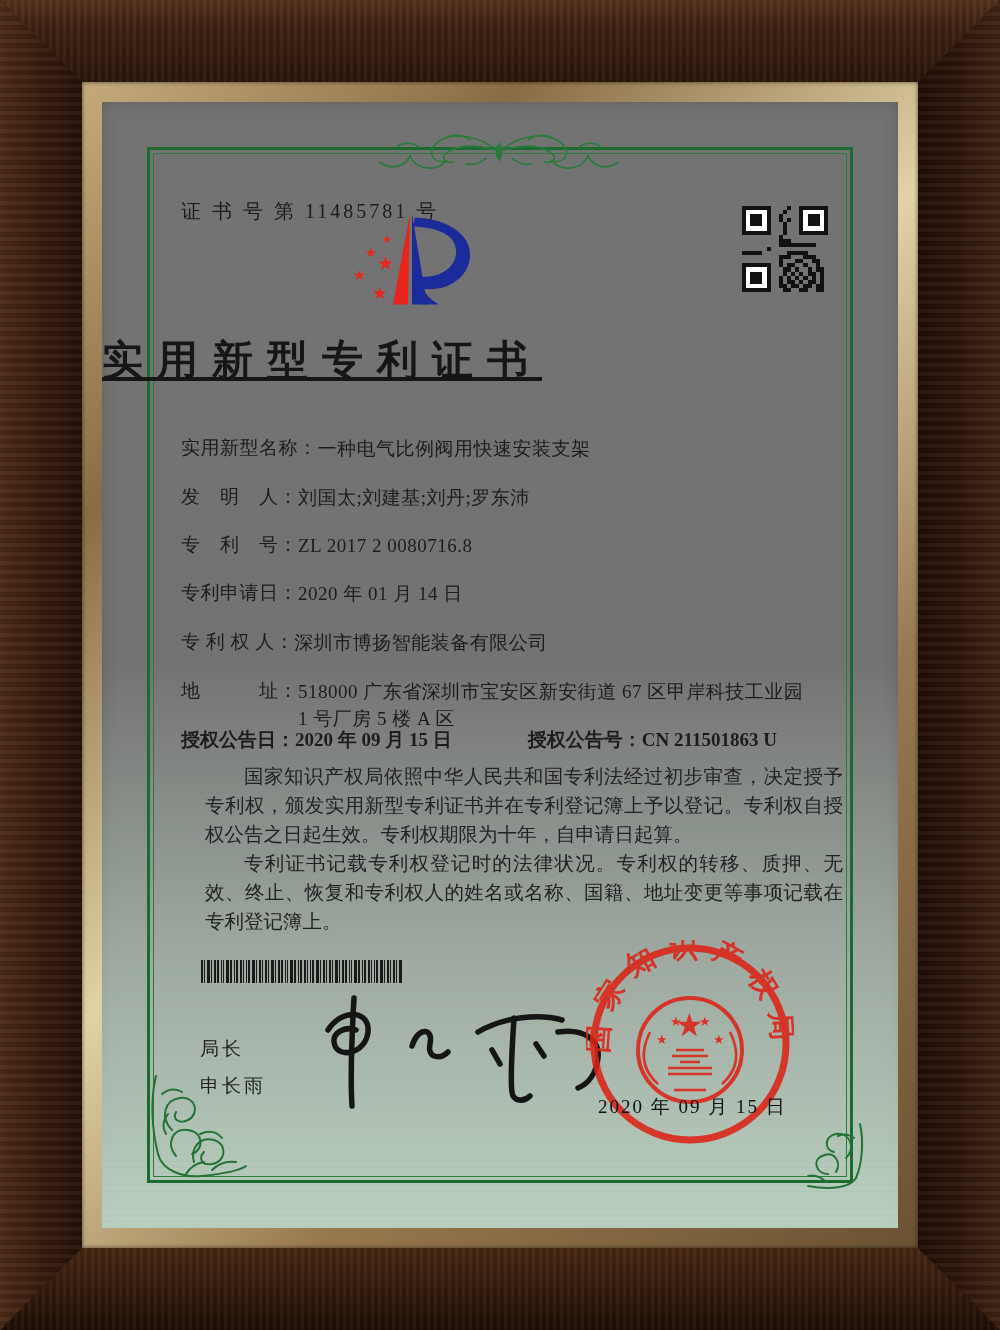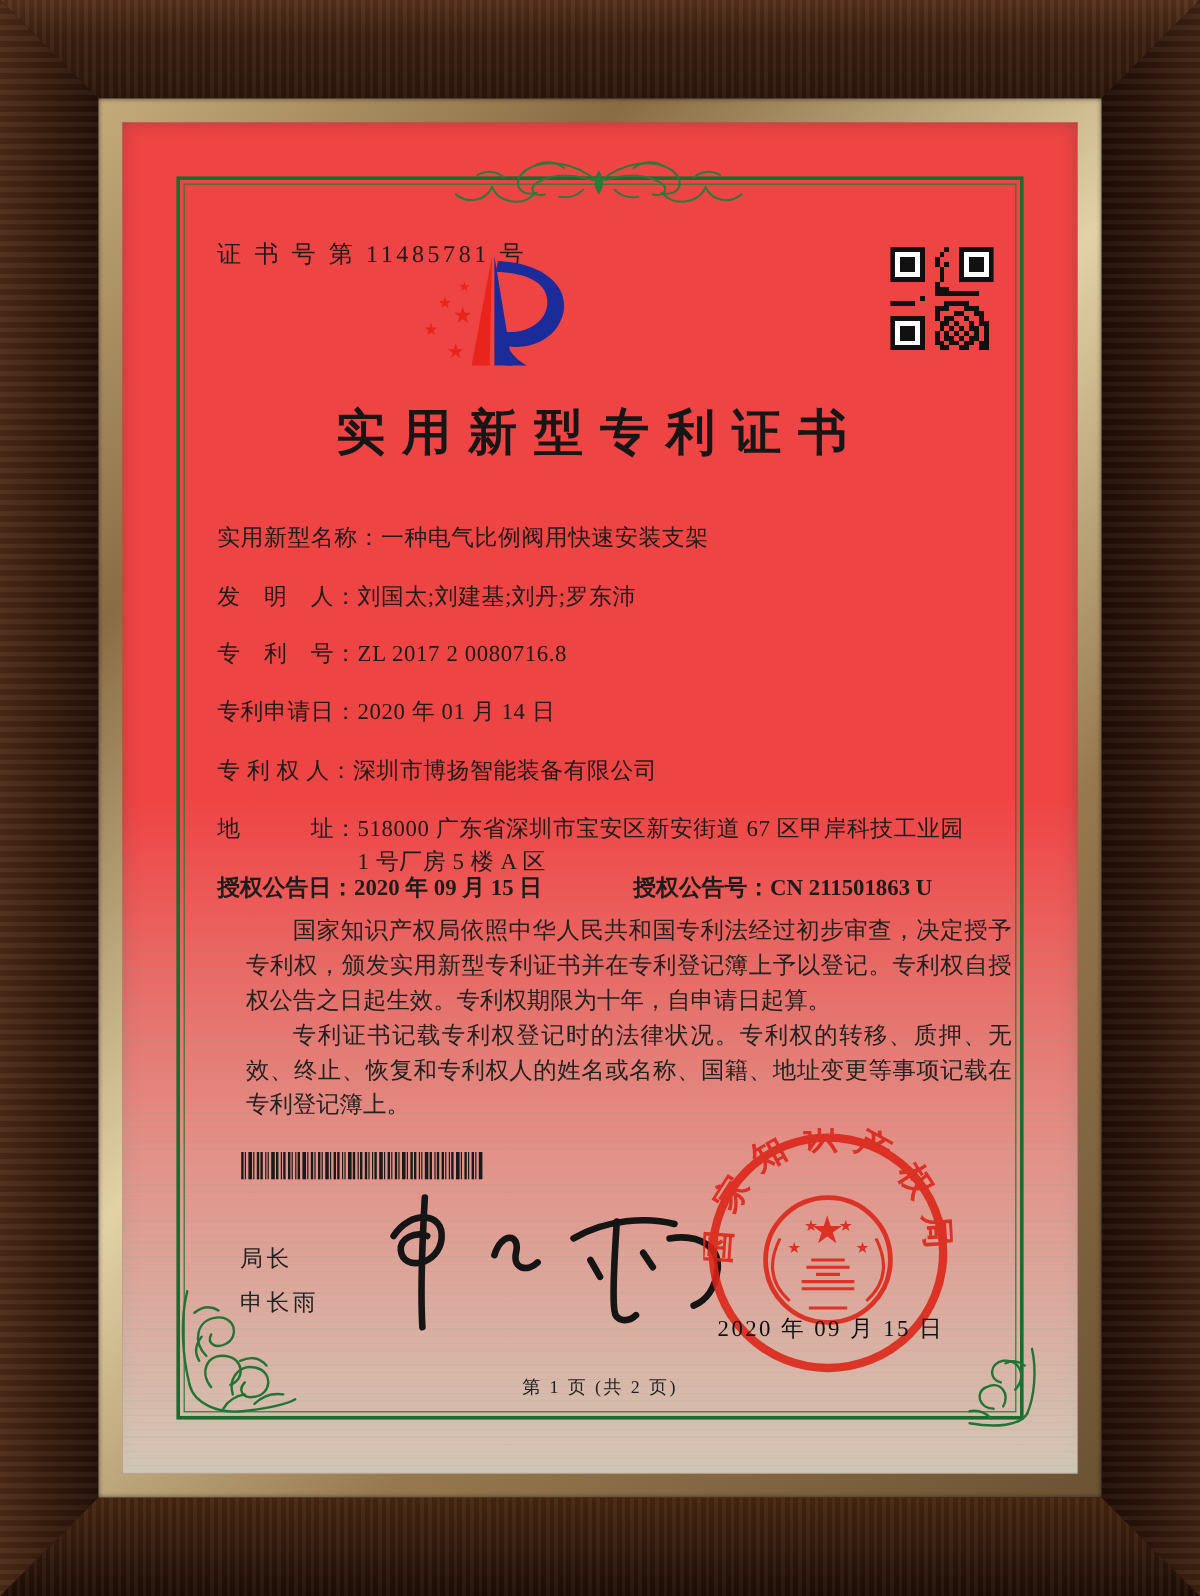--- a/index.html
+++ b/index.html
@@ -27,35 +27,35 @@
   .fr-right{right:0;top:0;bottom:0;width:82px;
     background:linear-gradient(270deg,#3e2212 0%,#2c150a 55%,#1f0d06 100%),
     repeating-linear-gradient(0deg,rgba(255,255,255,.04) 0 4px,rgba(0,0,0,.06) 4px 9px);
     background-blend-mode:overlay;
     clip-path:polygon(0 82px,100% 0,100% 100%,0 calc(100% - 82px));}
   
   .lip{position:absolute;inset:82px;
     background:linear-gradient(135deg,#c5ab7c 0%,#8a6c44 22%,#e2d2a6 47%,#97784e 70%,#6b5233 100%);
     box-shadow:inset 0 0 4px rgba(0,0,0,.6);}
   
-  .paper{position:absolute;inset:102px;background:#ef4444;
+  .paper{position:absolute;inset:102px;background:#737373;
     box-shadow:inset 0 0 14px rgba(60,60,50,.35);}
   .tint{position:absolute;inset:0;pointer-events:none;
     background:linear-gradient(180deg,rgba(225,242,230,0) 50%,rgba(213,236,218,.45) 76%,rgba(205,231,211,.8) 100%);}
   .waves{position:absolute;left:0;right:0;top:60%;bottom:0;pointer-events:none;opacity:.5;
     background:repeating-linear-gradient(0deg,rgba(110,175,132,.22) 0 1px,transparent 1px 6px);}
   
   .gb-outer{position:absolute;inset:45px;border:3px solid #1c6b2e;}
   .gb-inner{position:absolute;inset:51px;border:1px solid #2a7a3a;}
   
   .certno{position:absolute;left:79px;top:96px;font-size:20px;letter-spacing:3px;}
   .logo{position:absolute;left:225px;top:84px;width:225px;height:146px;}
   .qr{position:absolute;left:640px;top:104px;width:86px;height:86px;}
-  .title{position:absolute;left:0;right:0;top:231px;text-align:center;
-    font-size:41px;font-weight:700;letter-spacing:14px;color:#161616;}
+  .title{position:absolute;left:0;right:0;top:231px;
+    font-size:41px;font-weight:700;letter-spacing:14px;color:#161616;text-decoration:underline;}
   .frow{position:absolute;left:79px;font-size:19px;letter-spacing:.5px;display:flex;}
   .frow .lab{white-space:nowrap;}
   .frow .val{display:block;max-width:520px;line-height:27px;}
   .grantrow{position:absolute;left:79px;top:625px;font-size:19px;display:flex;width:660px;font-weight:bold;}
   .grantrow .g2{margin-left:76px;}
   .body{position:absolute;left:80px;top:660px;width:638px;font-size:19.5px;
     line-height:29px;text-align:justify;color:#222;margin-left:23px;}
   .body p{margin:0;text-indent:2em;}
   .barcode{position:absolute;left:98px;top:858px;width:206px;height:23px;}
   .roletag{position:absolute;left:98px;font-size:19px;letter-spacing:3px;color:#222;}
@@ -387,15 +387,14 @@
             <path d="M82,128 h44 M82,134 h44"></path>
             <path d="M64,92 C54,112 56,130 72,144"></path>
             <path d="M144,92 C154,112 152,130 136,144"></path>
             <path d="M88,150 h32"></path>
           </g>
         </g>
       </g>
     </svg>
     <div class="sealdate">2020 年 09 月 15 日</div>
 
-    <div class="footer">第 1 页 (共 2 页)</div>
   </div>
 </div>
 
 </body></html>

